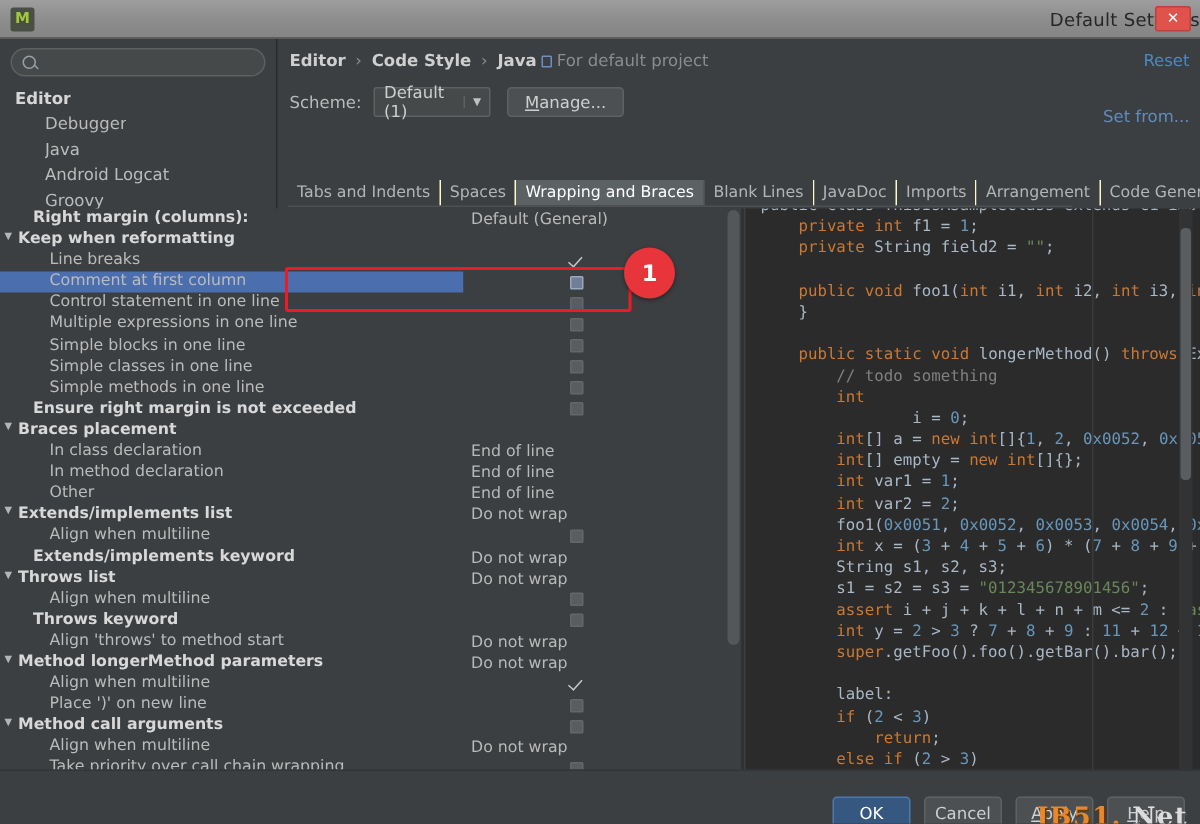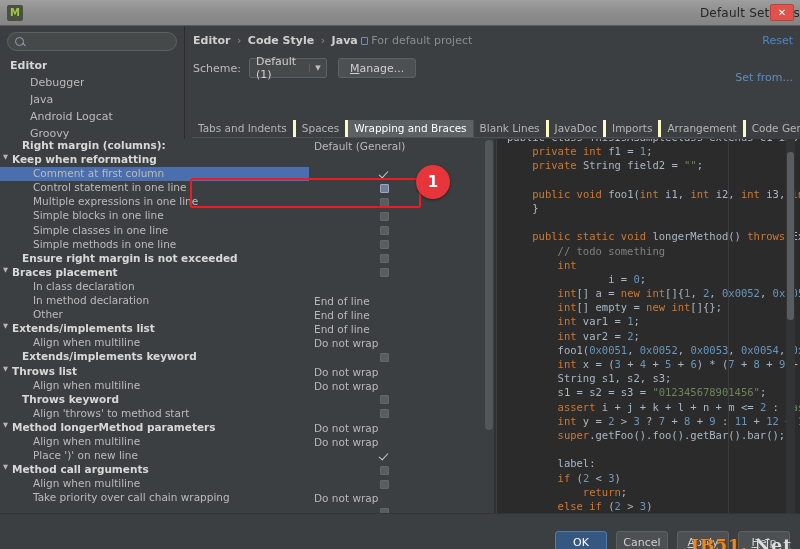--- a/index.html
+++ b/index.html
@@ -96,21 +96,21 @@
   #manage-btn {
     margin-left:11px;height:20px;padding:0 11px;background:#4c5052;border:1px solid #5e6162;
     border-radius:3px;display:flex;align-items:center;font-size:11px;color:#cfcfcf;cursor:pointer;
   }
   #manage-btn u{text-decoration:underline;}
 
   
   #tabs { position:absolute; left:6px; top:94px; display:flex; height:17px; }
   .tab {
     padding:0 6px; height:17px; line-height:17px; font-size:10.5px; color:#b4b4b4;
-    background:#3c3f41; border-right:3px solid #fef9c3; cursor:pointer; white-space:nowrap;
+    background:#3c3f41; border-right:1px solid #fef9c3; cursor:pointer; white-space:nowrap;
   }
   .tab.active { background:#5c6164; color:#ffffff; border-right:1px solid #4d5052;}
   #tabs-underline{position:absolute;left:6px;top:111px;width:523px;height:1px;background:#4d5052;}
 
   
   #settings {
     position:absolute; left:0px; top:113px; width:309px; height:387px;
     background:#3c3f41; overflow:hidden;
   }
   .srow { height:14.1px; display:flex; align-items:flex-start; font-size:10.5px; white-space:nowrap;
@@ -377,20 +377,24 @@
     </div>
 
     <div id="settings">
         <div class="srow grp ind2">
           <span class="arr"></span>
           <span class="txt">Right margin (columns):</span>
         </div>
         <div class="srow grp">
           <span class="arr">▼</span>
           <span class="txt">Keep when reformatting</span>
+        </div>
+        <div class="srow ind">
+          <span class="arr"></span>
+          <span class="txt">Line breaks</span>
         </div>
         <div class="srow ind sel">
           <span class="arr"></span>
           <span class="txt">Comment at first column</span>
         </div>
         <div class="srow ind">
           <span class="arr"></span>
           <span class="txt">Control statement in one line</span>
         </div>
         <div class="srow ind">

